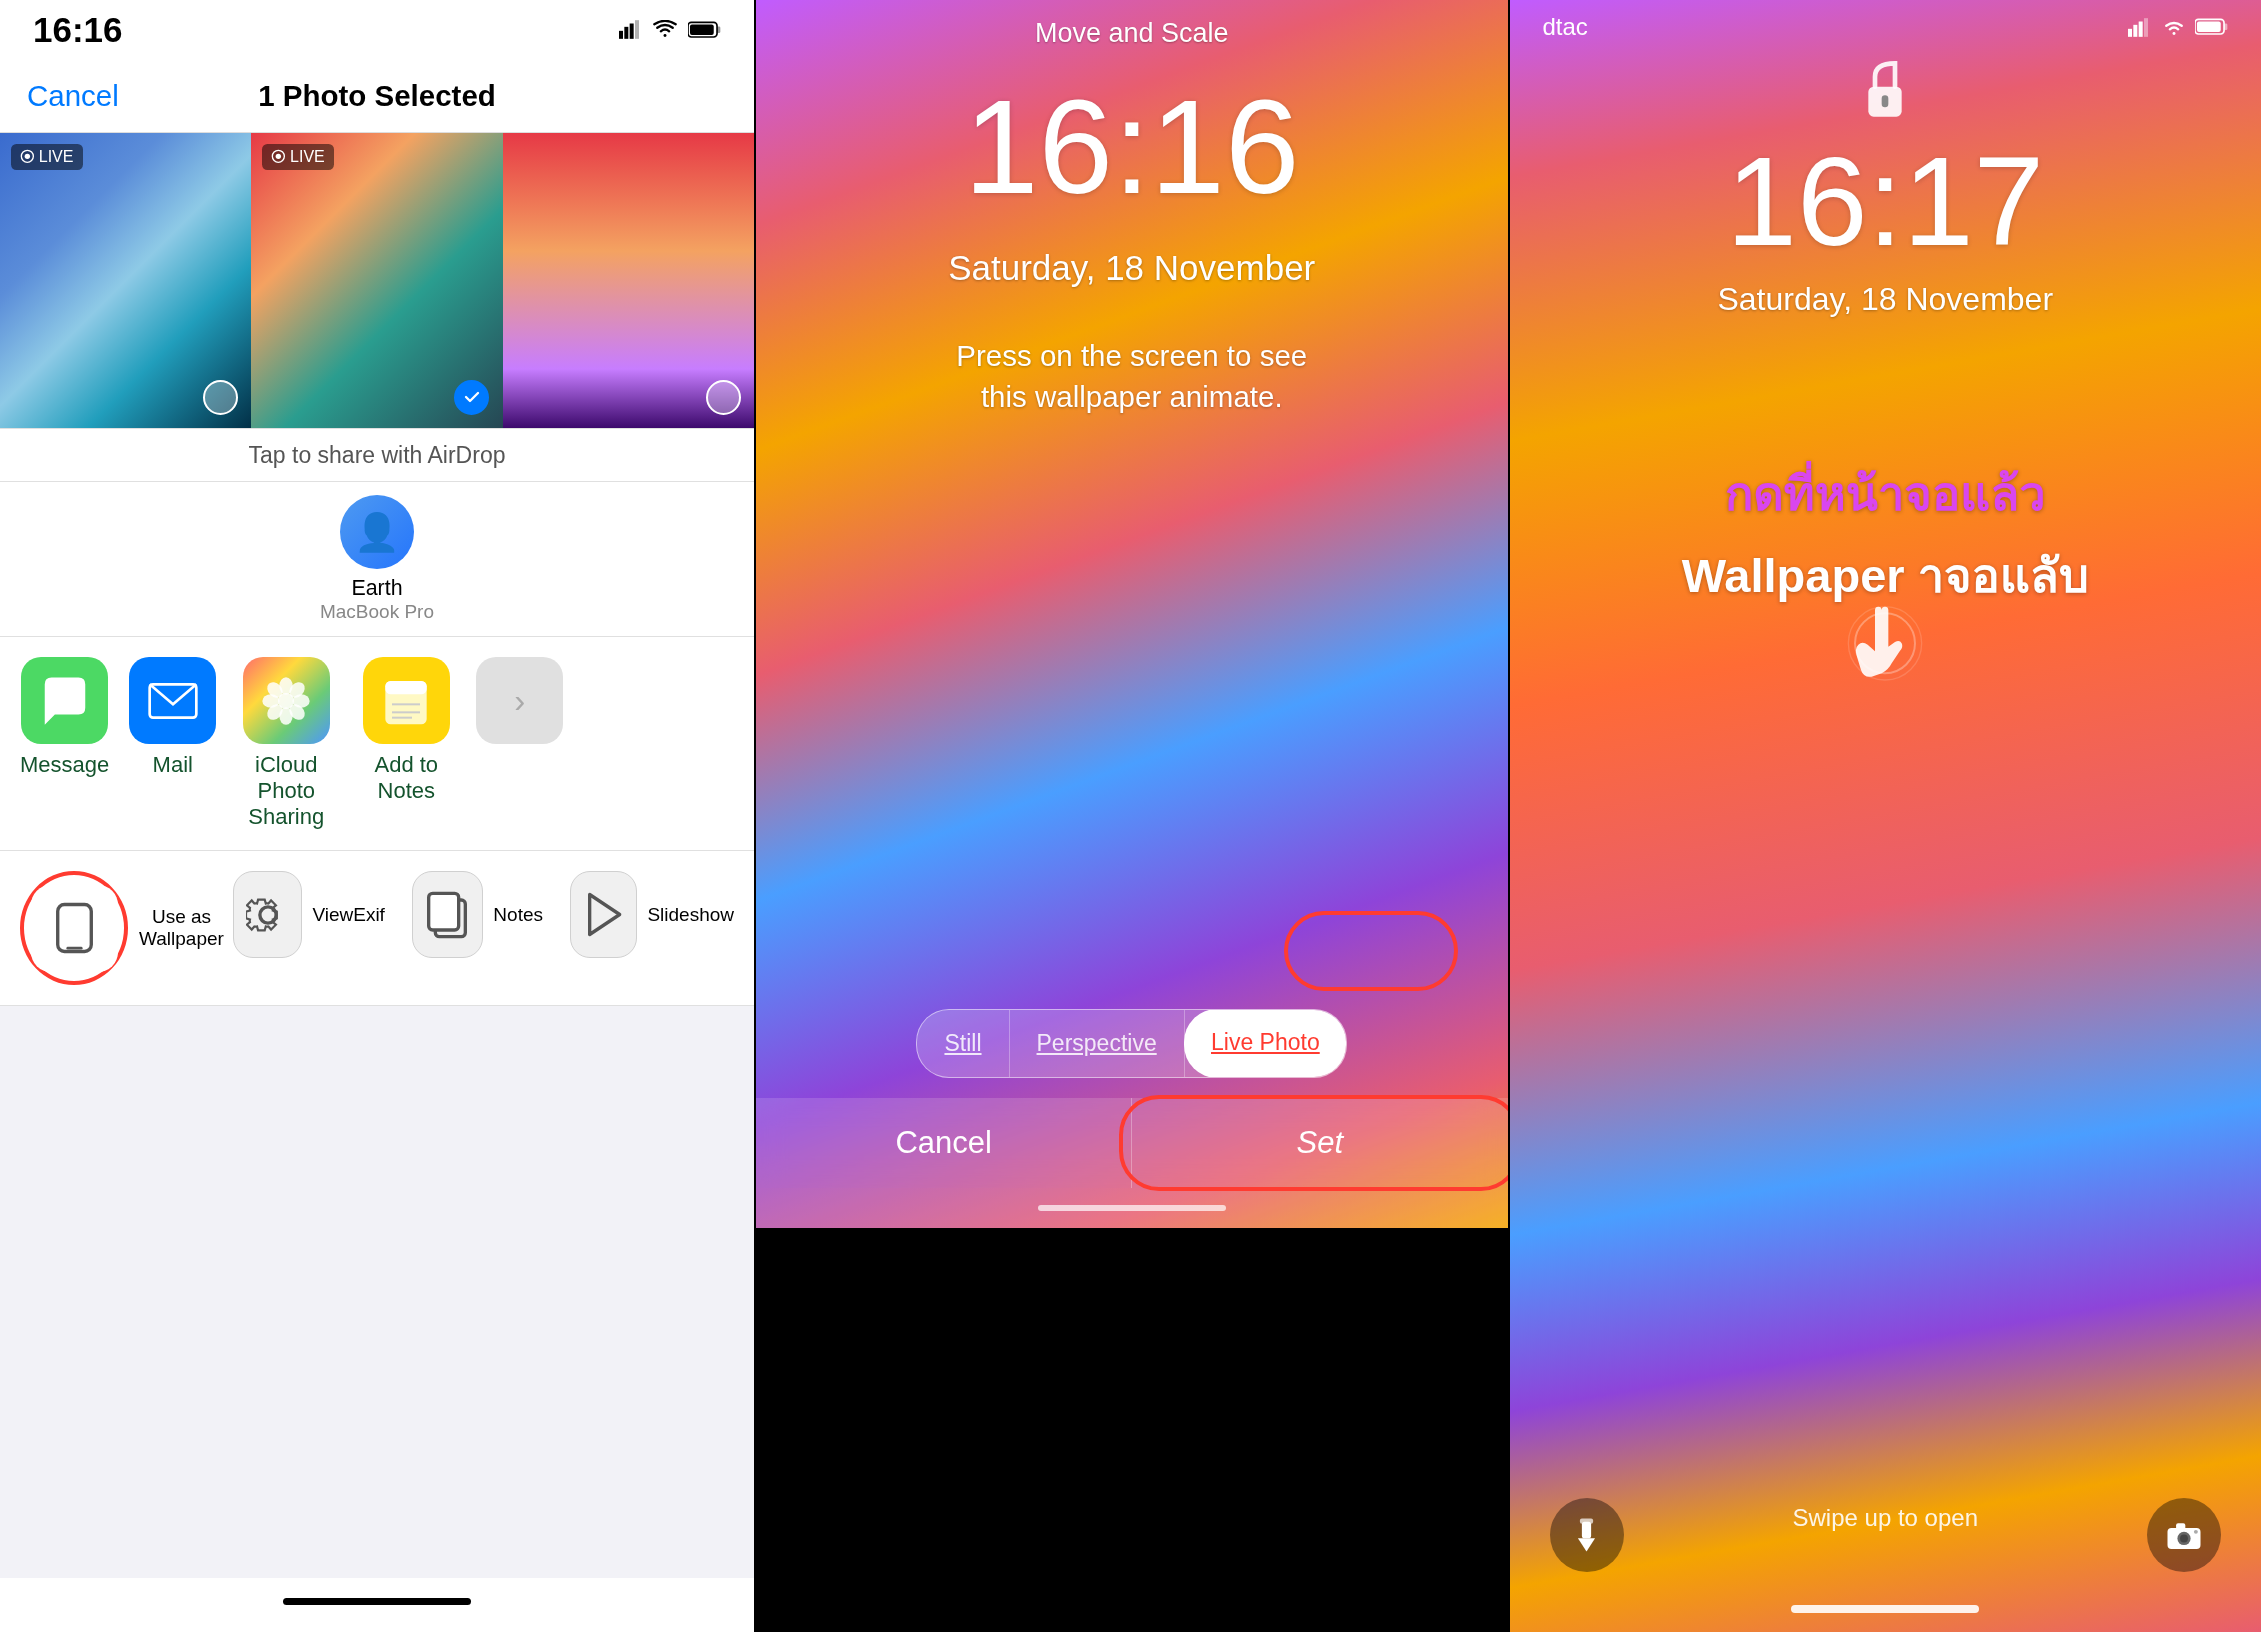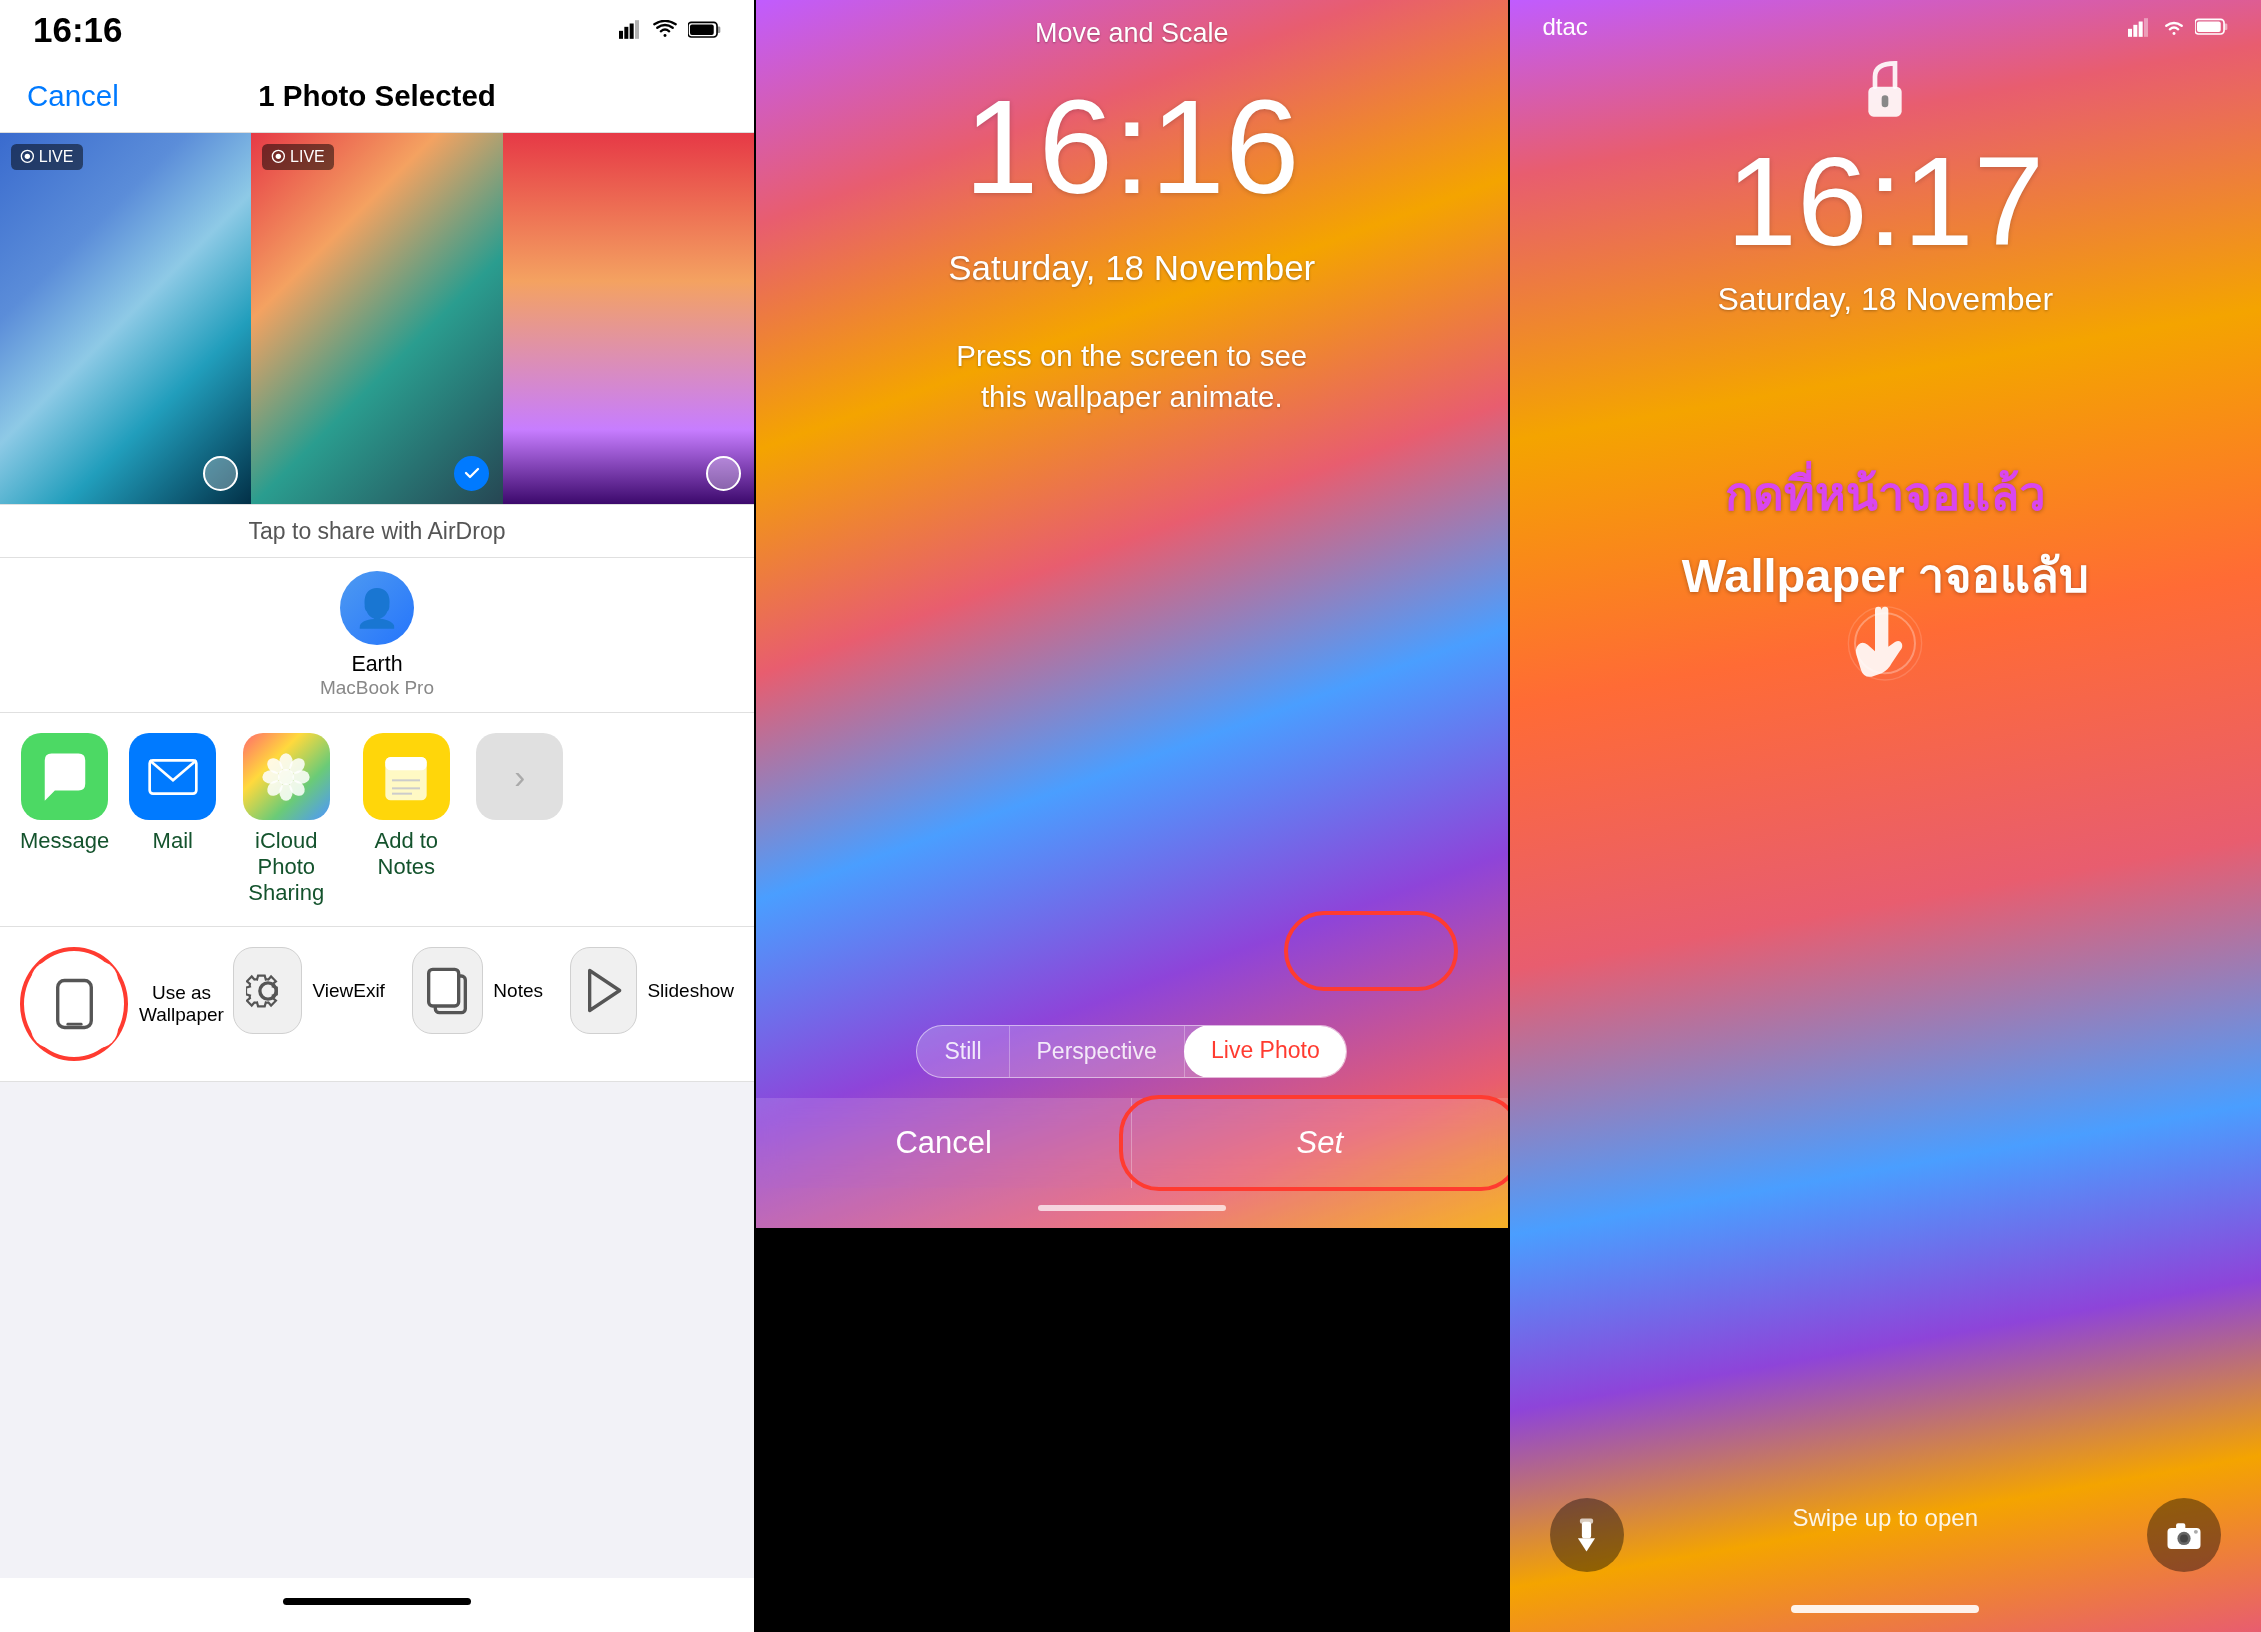--- a/index.html
+++ b/index.html
@@ -60,21 +60,21 @@
     }
     .nav-bar .title {
       font-size: 29.5px;
       font-weight: 600;
       color: #000;
     }
 
     .photo-grid {
       display: flex;
       flex-direction: row;
-      height: 371px;
+      height: 295px;
       background: white;
     }
     .photo-thumb {
       flex: 1;
       position: relative;
       overflow: hidden;
     }
     .photo-thumb .live-badge {
       position: absolute;
       top: 10.7px;
@@ -346,24 +346,25 @@
       margin-bottom: 20px;
     }
     .type-pill {
       background: rgba(255,255,255,0.2);
       border: 0.7px solid rgba(255,255,255,0.5);
       border-radius: 33px;
       display: flex;
       overflow: hidden;
     }
     .type-option {
-      padding: 12px 27px;
+      padding: 20px 27px;
       color: rgba(255,255,255,0.85);
       font-size: 23px;
       border-right: 0.7px solid rgba(255,255,255,0.3);
+      text-decoration: underline;
     }
     .type-option:last-child { border-right: none; }
     .type-option.active {
       background: white;
       color: #ff3b30;
       font-weight: 500;
       border-radius: 33px;
       margin: -0.7px;
     }
 

